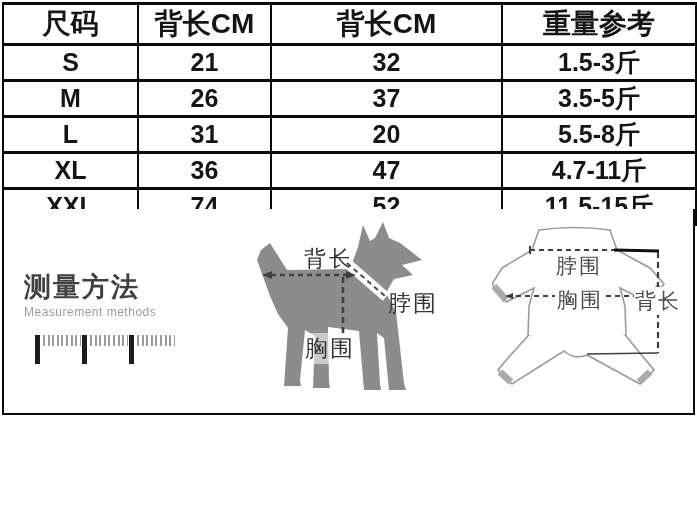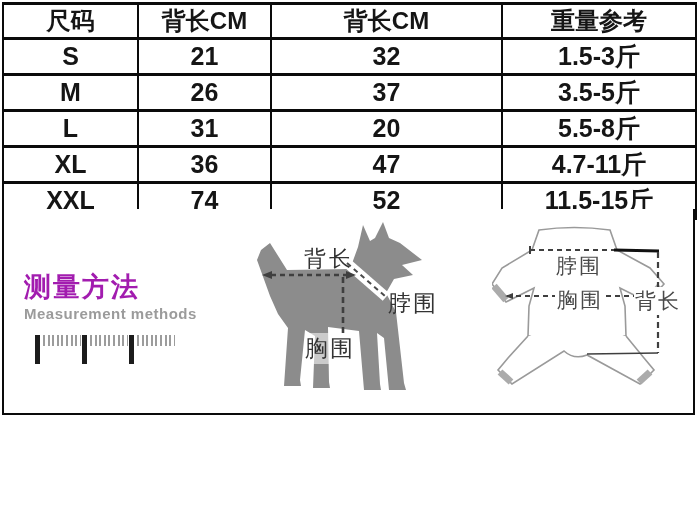--- a/index.html
+++ b/index.html
@@ -11,29 +11,29 @@
   table.size-chart{
     position:absolute;left:2px;top:2px;width:693px;
     border-collapse:collapse;table-layout:fixed;
   }
   .size-chart th,.size-chart td{
     border:2px solid #0a0a0a;border-top-width:3px;border-bottom-width:3px;
     text-align:center;vertical-align:middle;padding:0;
     font-weight:bold;color:#151515;background:#fff;
     font-family:"Liberation Sans","DejaVu Sans",sans-serif;
   }
-  .size-chart th{height:30px;font-size:24px;}
+  .size-chart th{height:30px;font-size:28px;}
   .size-chart td{height:28px;font-size:25px;}
   
   .measure-box{
     position:absolute;left:2px;top:209px;width:693px;height:206px;
     box-sizing:border-box;border:2px solid #0a0a0a;border-top:none;background:#fff;
   }
-  .m-title{position:absolute;left:20px;top:60px;font-size:27px;font-weight:bold;color:#a21caf;letter-spacing:2px;}
-  .m-sub{position:absolute;left:20px;top:96px;font-size:15px;color:#9b9b9b;letter-spacing:0.5px;font-weight:bold;}
+  .m-title{position:absolute;left:20px;top:60px;font-size:27px;font-weight:bold;color:#404040;letter-spacing:2px;}
+  .m-sub{position:absolute;left:20px;top:96px;font-size:12px;color:#9b9b9b;letter-spacing:0.5px;}
   .ruler{position:absolute;left:28px;top:126px;width:148px;height:29px;}
   .ruler .big{position:absolute;top:0;width:5px;height:29px;background:#1c1c1c;}
   .ruler .small{position:absolute;top:0;height:11px;width:38px;
     background:repeating-linear-gradient(90deg,#9c9c9c 0 2px,transparent 2px 4.6px);}
   
   .diag-label{position:absolute;color:#333;font-weight:500;white-space:nowrap;margin-top:8px;}
   .lbl-dog-back{left:300px;top:27px;font-size:22px;letter-spacing:3px;}
   .lbl-dog-neck{left:384px;top:71px;font-size:23px;letter-spacing:2px;}
   .lbl-dog-chest{left:301px;top:116px;font-size:23px;letter-spacing:2px;background:rgba(255,255,255,0.55);}
   .lbl-garm-neck{left:550px;top:35px;font-size:21px;letter-spacing:2px;color:#4a4a4a;background:#fff;padding:0 2px;}

